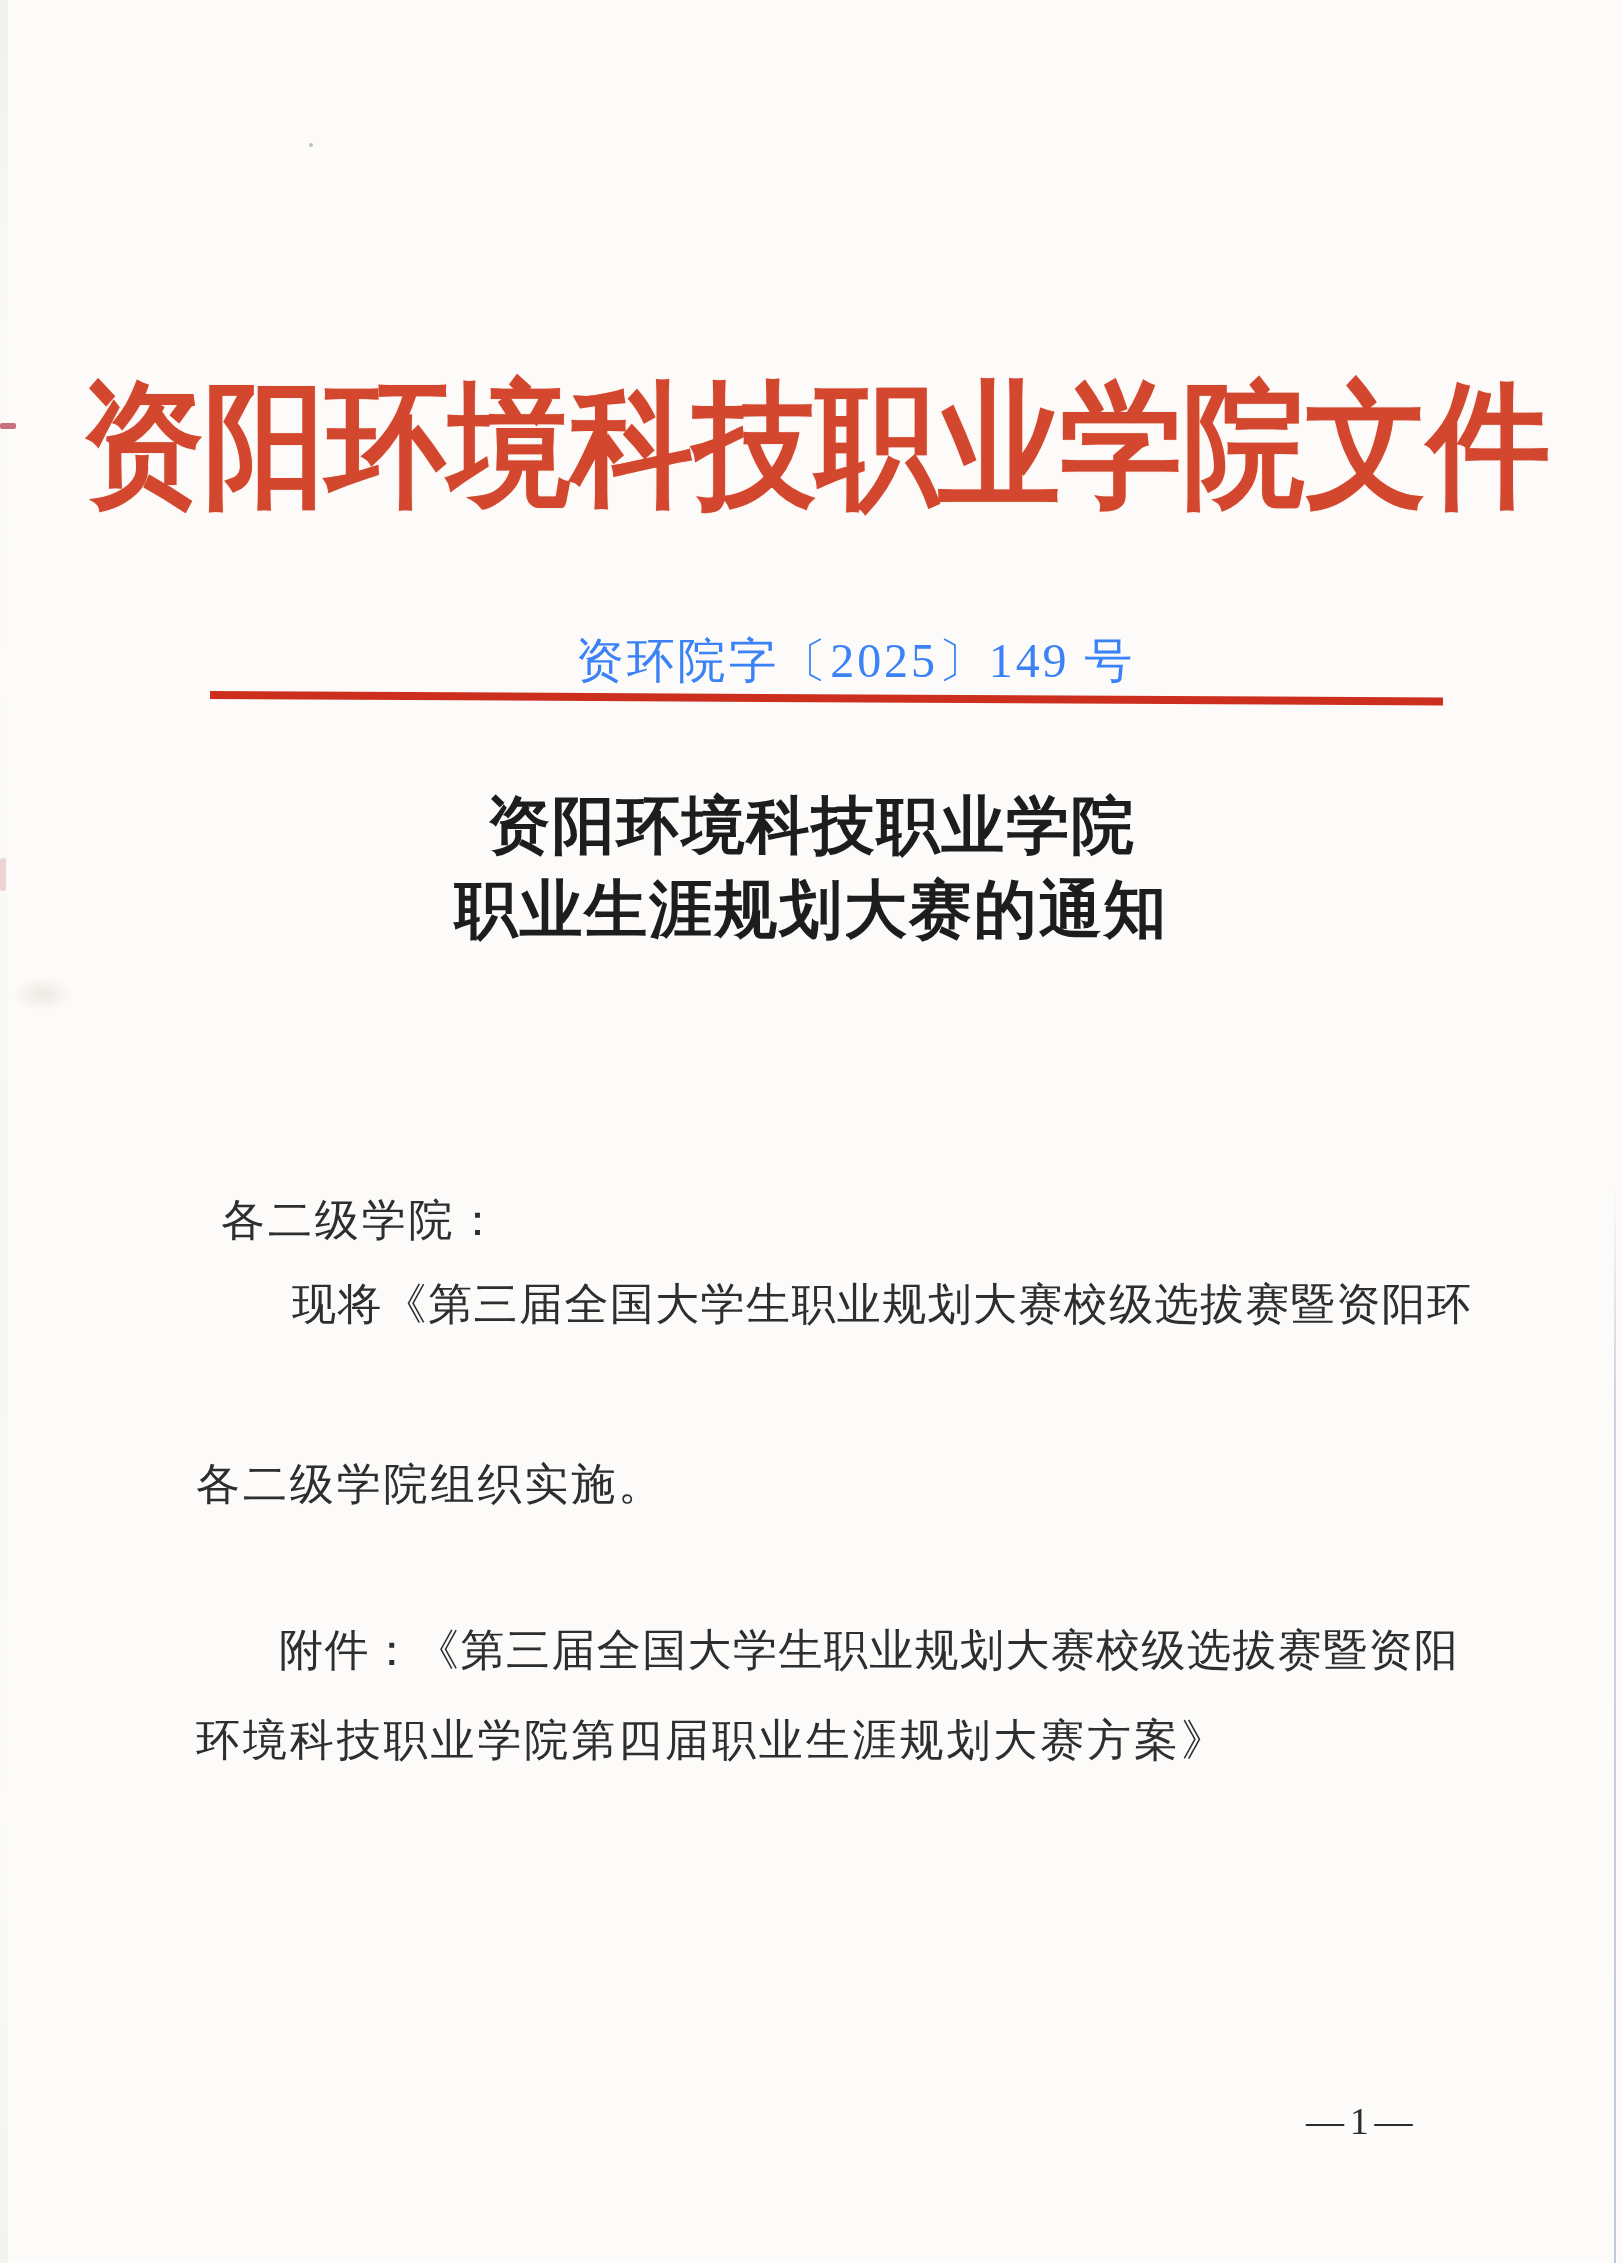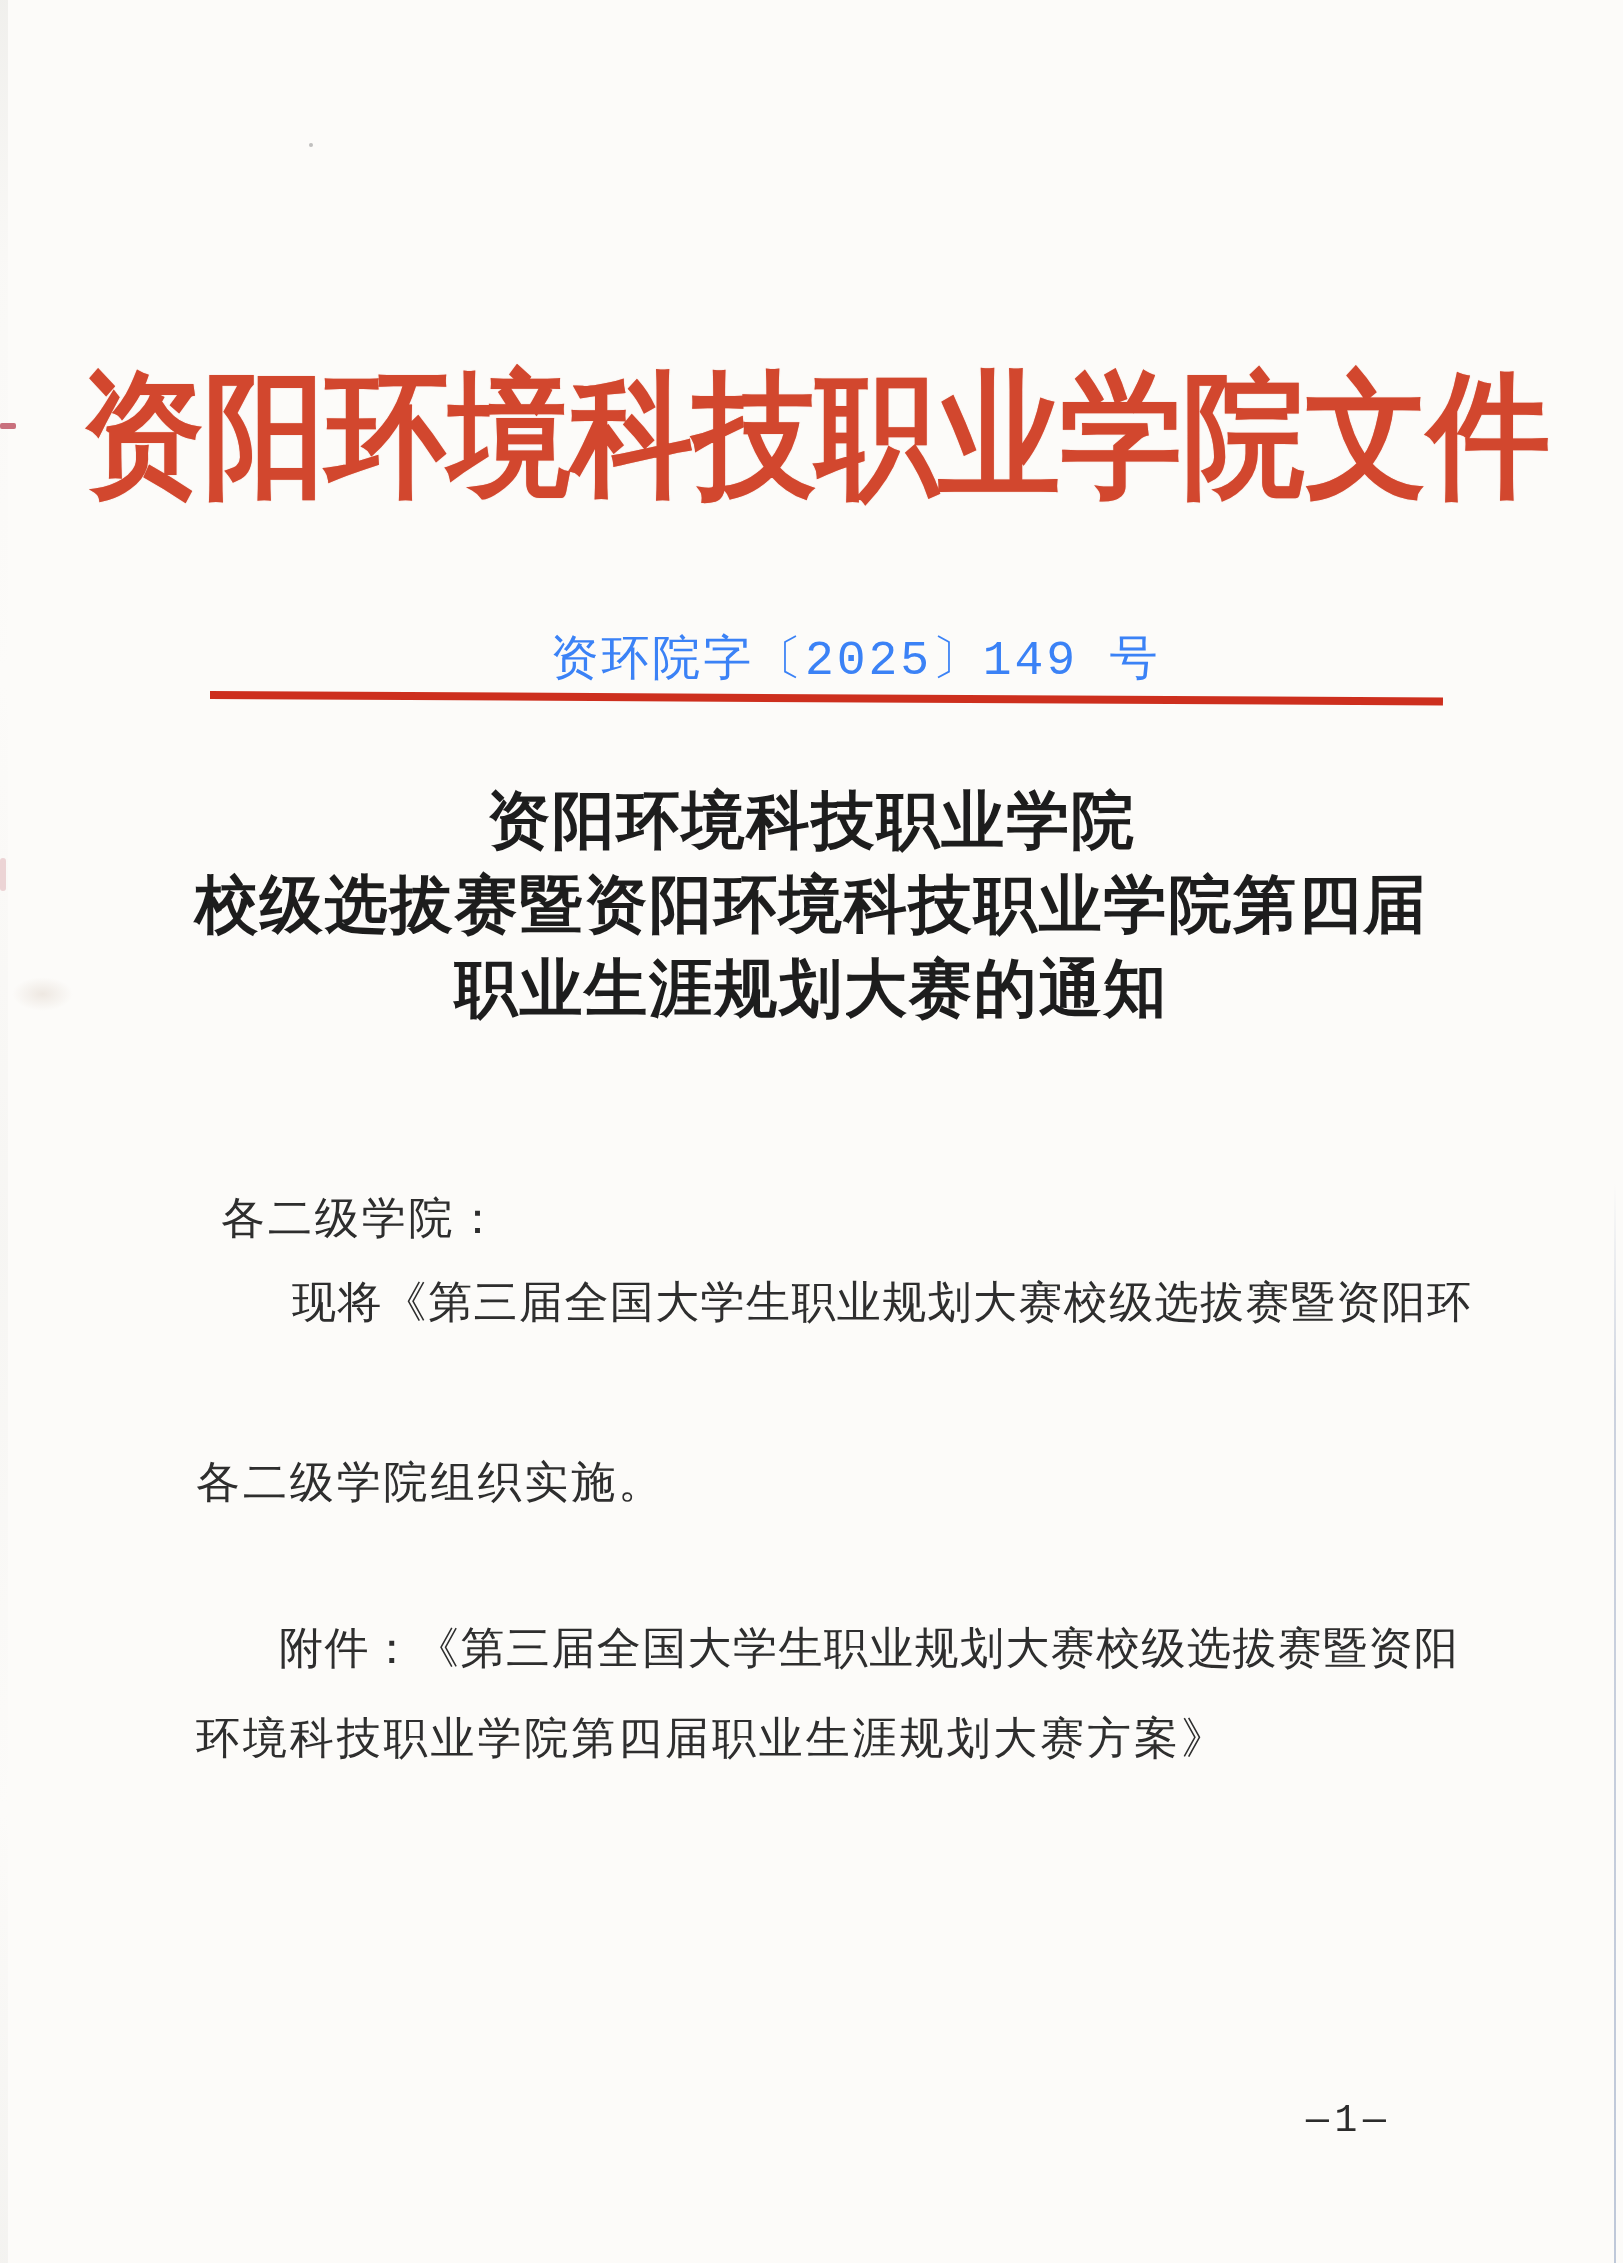--- a/index.html
+++ b/index.html
@@ -3,21 +3,21 @@
 <meta charset="utf-8">
 <style>
   html, body { margin: 0; padding: 0; background: #ffffff; }
 
   .page {
     position: relative;
     width: 1623px;
     height: 2264px;
     background: #fcfbf9;
     overflow: hidden;
-    font-family: Liberation Mono, monospace;
+    font-family: Liberation Serif, serif;
   }
 
   
   .org-title {
     position: absolute;
     top: 375px;
     left: 0;
     width: 100%;
     text-align: center;
     font-size: 136px;
@@ -144,21 +144,20 @@
 <div class="page">
 
   <div class="org-title">资阳环境科技职业学院文件</div>
 
   <div class="doc-number">资环院字〔2025〕149 号</div>
 
   <div class="red-rule"></div>
 
   <div class="doc-title">
     <div>资阳环境科技职业学院</div>
-    <div>校级选拔赛暨资阳环境科技职业学院第四届</div>
     <div>职业生涯规划大赛的通知</div>
   </div>
 
   <div class="body-line salutation">各二级学院：</div>
 
   <div class="body-line para-line-1">现将《第三届全国大学生职业规划大赛校级选拔赛暨资阳环</div>
 
 
   <div class="body-line para-line-3">各二级学院组织实施。</div>
 

